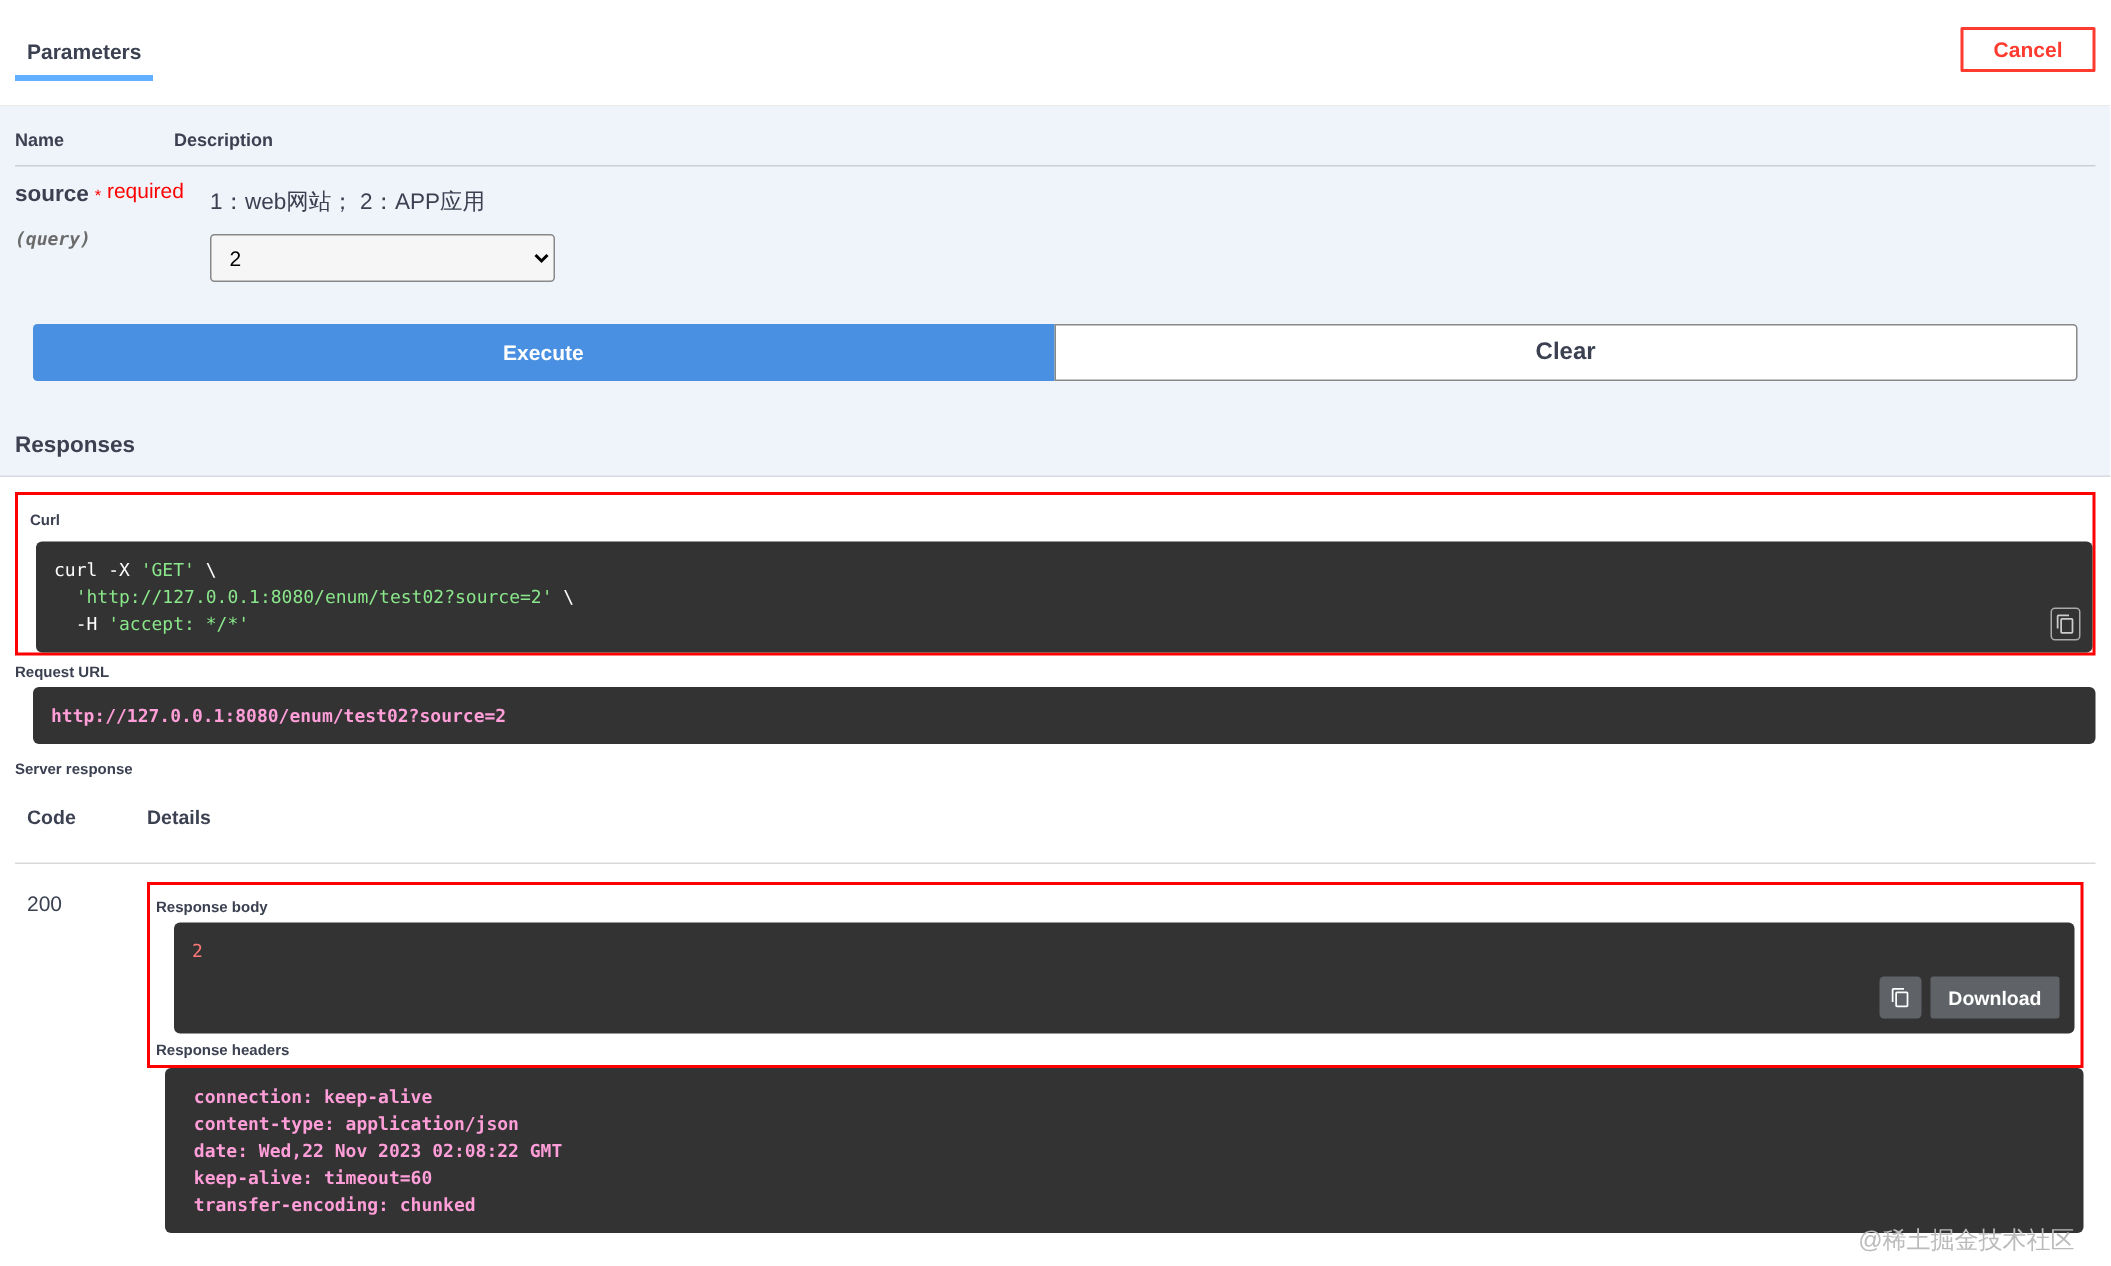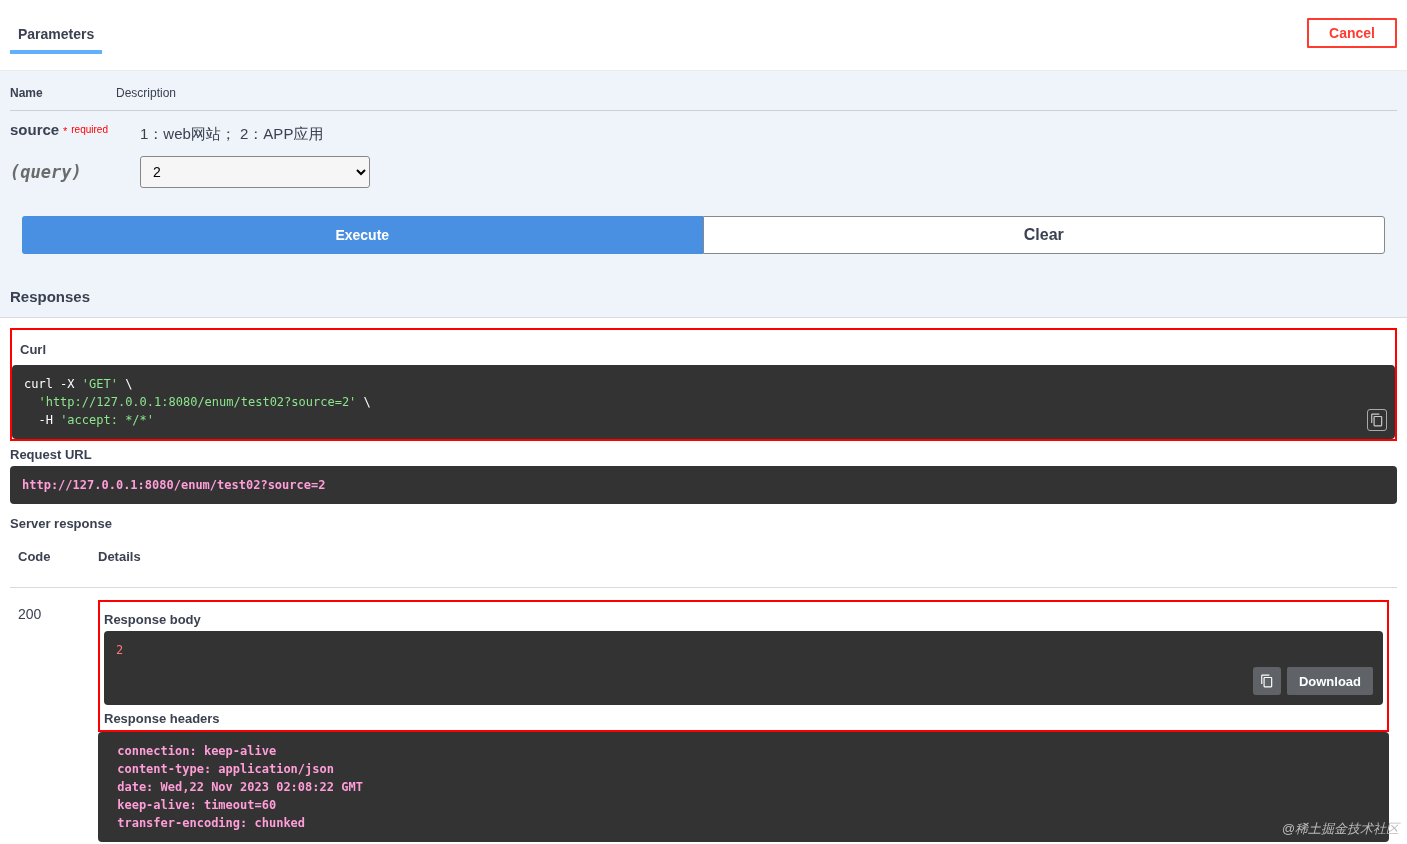--- a/index.html
+++ b/index.html
@@ -4,57 +4,57 @@
 <style>
 * { box-sizing: border-box; margin: 0; padding: 0; }
 body { font-family: -apple-system, BlinkMacSystemFont, "Segoe UI", sans-serif; font-size: 14px; color: #3b4151; background: #fff; width: 1407px; }
 .tabs { display: flex; justify-content: space-between; align-items: center; padding: 16px 10px; border-bottom: 1px solid rgba(0,0,0,0.08); }
 .tab { padding: 10px 8px 8px; font-weight: 700; color: #3b4151; border-bottom: 4px solid #61affe; }
 .cancel-btn { border: 2px solid #ff3b30; color: #ff3b30; background: #fff; padding: 5px 20px; border-radius: 1px; font-weight: 700; font-size: 14px; cursor: pointer; margin-bottom: 4px; }
 .params-body { background: #eef4fa; padding: 15px 10px 20px; }
 .param-table { width: 100%; }
 .param-head { display: flex; border-bottom: 1px solid rgba(59,65,81,0.2); padding-bottom: 10px; }
 .col-name { width: 106px; font-weight: 700; font-size: 12px; }
-.col-desc { flex: 1; font-weight: 400; font-size: 12px; }
+.col-desc { flex: 1; font-weight: 700; font-size: 12px; }
 .param-row { display: flex; padding-top: 10px; }
 .param-name-cell { width: 130px; }
 .pname { font-weight: 700; font-size: 15px; }
 .req-star { color: #ff0000; font-size: 11px; }
-.req-text { color: #ff0000; font-size: 10px; position: relative; top: -2px; }
-.ptype { font-family: monospace; font-size: 17px; color: #6b6b6b; font-style: italic; font-weight: 600; margin-top: 24px; }
+.req-text { color: #ff0000; font-size: 14px; position: relative; top: -2px; }
+.ptype { font-family: monospace; font-size: 12px; color: #6b6b6b; font-style: italic; font-weight: 600; margin-top: 14px; }
 .param-desc-cell { flex: 1; }
 .desc-text { font-size: 15px; color: #3b4151; margin: 4px 0 12px; }
 .sel { width: 230px; padding: 6px 8px; border: 1px solid #888; border-radius: 3px; font-size: 14px; background: #f6f6f6; }
 .btn-row { display: flex; margin: 28px 12px 0; }
 .exec-btn { flex: 1; background: #4990e2; color: #fff; border: none; padding: 9px; font-weight: 700; font-size: 14px; border-radius: 3px 0 0 3px; cursor: pointer; }
 .clear-btn { flex: 1; background: #fff; color: #3b4151; border: 1px solid #888; padding: 9px; font-weight: 700; font-size: 16px; border-radius: 0 3px 3px 0; cursor: pointer; }
 .responses-head { padding: 14px 10px 12px; font-weight: 700; font-size: 15px; border-bottom: 1px solid rgba(0,0,0,0.1); background: #eef4fa; }
 .resp-section { padding: 10px; }
-.sec-label { font-weight: 700; font-size: 13px; margin: 6px 0 4px; }
+.sec-label { font-weight: 700; font-size: 10px; margin: 6px 0 4px; }
 .highlight-box { border: 2px solid #ff0000; padding: 0; margin-bottom: 6px; }
 .highlight-box .sec-label { padding: 6px 8px 4px; }
-.code-block { background: #333; color: #fff; padding: 10px 12px; border-radius: 4px; font-family: Consolas, monospace; font-size: 12px; line-height: 1.5; position: relative; white-space: pre; overflow: auto; }
+.code-block { background: #333; color: #fff; padding: 10px 12px; border-radius: 4px; font-family: Consolas, monospace; font-size: 12px; line-height: 1.5; position: relative; white-space: pre; overflow: auto; margin-left: 12px; }
 .code-block .g { color: #8be78b; }
 .code-block .p { color: #ff9ed8; font-weight: 700; }
 .code-block .r { color: #f77; }
 .copy-icon { position: absolute; right: 8px; bottom: 8px; width: 20px; height: 22px; border: 1px solid #aaa; border-radius: 3px; cursor: pointer; display: flex; align-items: center; justify-content: center; }
 .copy-icon svg { width: 14px; height: 14px; fill: #ccc; }
 .resp-table-head { display: flex; padding: 14px 8px 23px; border-bottom: 1px solid rgba(0,0,0,0.15); }
 .code-col { width: 80px; font-weight: 700; font-size: 13px; }
 .det-col { flex: 1; font-weight: 700; font-size: 13px; }
 .resp-row { display: flex; padding: 12px 8px; }
 .status-code { width: 80px; font-size: 14px; padding-top: 6px; }
 .resp-details { flex: 1; }
 .body-box { position: relative; }
 .body-actions { position: absolute; right: 10px; bottom: 10px; display: flex; gap: 6px; }
 .icon-btn { background: #5f6368; border: none; border-radius: 3px; width: 28px; height: 28px; display: flex; align-items: center; justify-content: center; cursor: pointer; }
 .icon-btn svg { fill: #fff; width: 14px; height: 14px; }
 .dl-btn { background: #5f6368; color: #fff; border: none; border-radius: 2px; padding: 6px 12px; font-weight: 700; font-size: 13px; cursor: pointer; }
 .body-block { min-height: 64px; }
-.watermark { position: fixed; right: 8px; bottom: 6px; color: #bbb; font-size: 13px; pointer-events: none; font-style: italic; }
+.watermark { position: fixed; right: 24px; bottom: 6px; color: #bbb; font-size: 16px; pointer-events: none; }
 .highlight-box2 { border: 2px solid #ff0000; padding: 4px 4px 0; }
 </style>
 </head>
 <body>
 
 <div class="tabs">
   <div class="tab">Parameters</div>
   <button class="cancel-btn">Cancel</button>
 </div>
 

